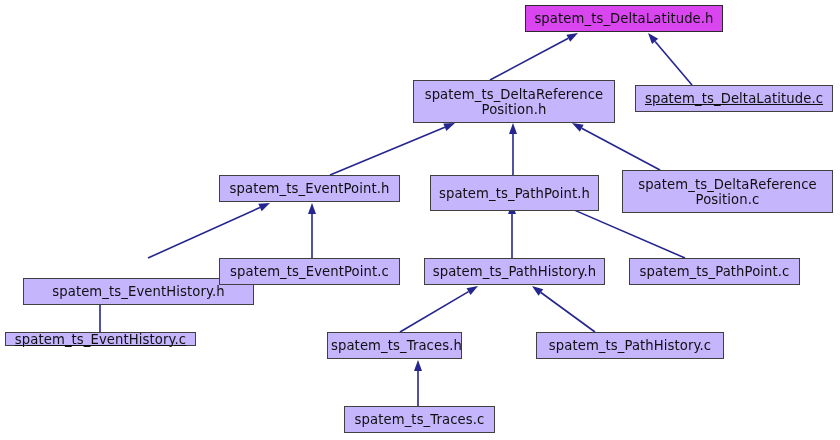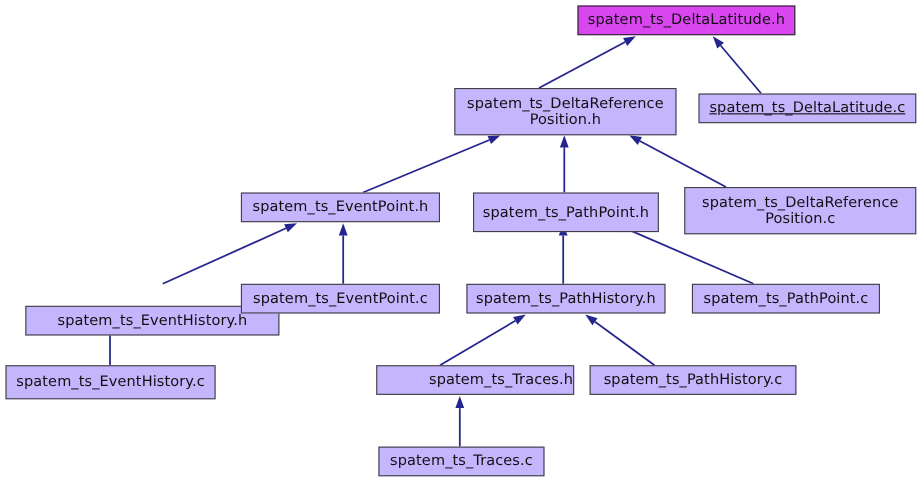--- a/index.html
+++ b/index.html
@@ -116,18 +116,18 @@
 Position.h</span></div>
       <div class="node" style="left: 635px; top: 85px; width: 198px; height: 27px; text-decoration: underline;"><span class="label">spatem_ts_DeltaLatitude.c</span></div>
       <div class="node" style="left: 219px; top: 175px; width: 181px; height: 27px; text-align: center;"><span class="label">spatem_ts_EventPoint.h</span></div>
       <div class="node" style="left: 430px; top: 175px; width: 169px; height: 36px;"><span class="label">spatem_ts_PathPoint.h</span></div>
       <div class="node" style="left: 622px; top: 170px; width: 211px; height: 43px;"><span class="label">spatem_ts_DeltaReference
 Position.c</span></div>
       <div class="node" style="left: 23px; top: 258px; width: 231px; height: 27px; margin-top: 20px;"><span class="label">spatem_ts_EventHistory.h</span></div>
       <div class="node" style="left: 219px; top: 258px; width: 181px; height: 27px; align-items: center;"><span class="label">spatem_ts_EventPoint.c</span></div>
       <div class="node" style="left: 424px; top: 258px; width: 181px; height: 27px;"><span class="label">spatem_ts_PathHistory.h</span></div>
       <div class="node" style="left: 629px; top: 258px; width: 171px; height: 27px;"><span class="label">spatem_ts_PathPoint.c</span></div>
-      <div class="node" style="left: 5px; top: 332px; width: 191px; height: 31px;"><span class="label">spatem_ts_EventHistory.c</span></div>
-      <div class="node" style="left: 342px; top: 332px; width: 180px; height: 27px; padding-left: 44px;"><span class="label">spatem_ts_Traces.h</span></div>
+      <div class="node" style="left: 5px; top: 332px; width: 191px; height: 14px; text-decoration: underline;"><span class="label">spatem_ts_EventHistory.c</span></div>
+      <div class="node" style="left: 327px; top: 332px; width: 135px; height: 27px;"><span class="label">spatem_ts_Traces.h</span></div>
       <div class="node" style="left: 516px; top: 332px; width: 188px; height: 27px; margin-left: 20px;"><span class="label">spatem_ts_PathHistory.c</span></div>
       <div class="node" style="left: 344px; top: 406px; width: 151px; height: 27px;"><span class="label">spatem_ts_Traces.c</span></div>
     </div>
 </div>
 
 </body></html>

